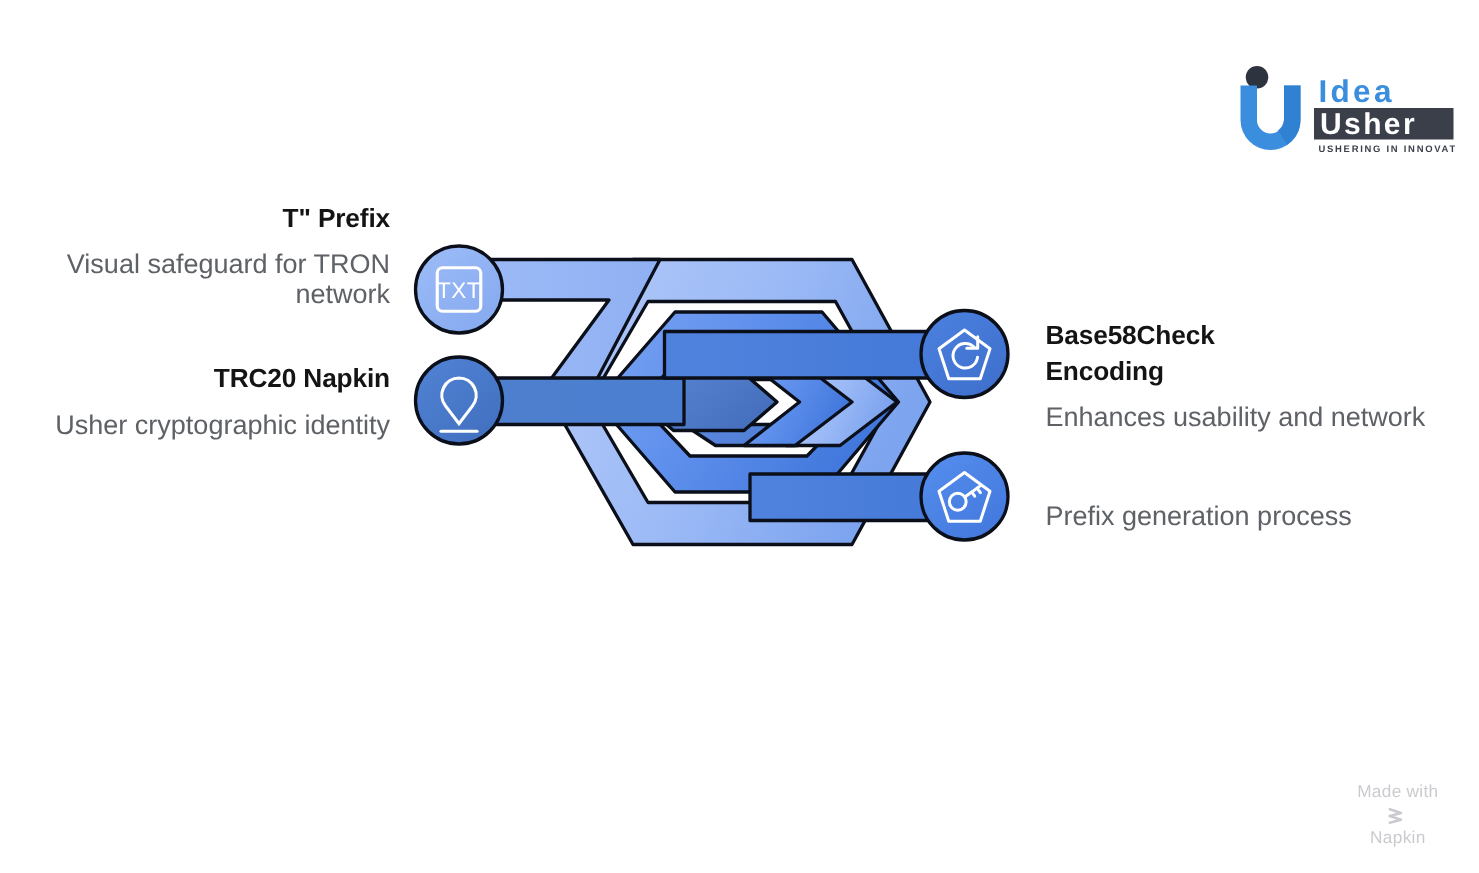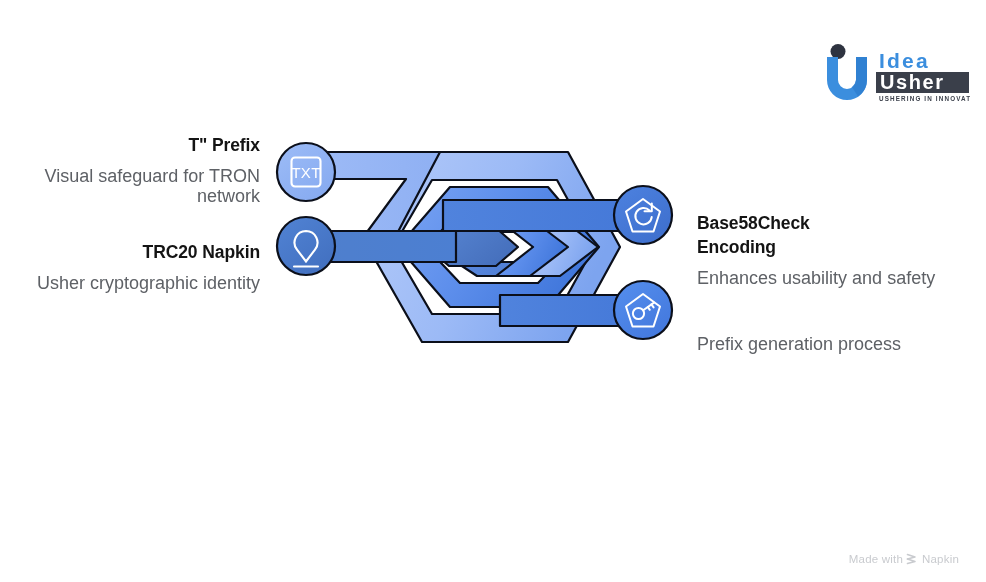--- a/index.html
+++ b/index.html
@@ -55,36 +55,37 @@
 
   #label-prefix     { top: 133px; }
   #label-trc20      { top: 240px; }
   #label-base58     { top: 174px; }
   #label-crypto     { top: 288px; }
 
   
   #diagram {
     position: absolute;
     left: 268px;
-    top: 132px;
+    top: 153px;
     width: 412px;
     height: 230px;
   }
 
   
   #footer {
     position: absolute;
     right: 27px;
     bottom: 17px;
     font-size: 11.5px;
     color: #c9cbcf;
     display: flex;
     align-items: center;
     gap: 3px;
     letter-spacing: 0.2px;
+    flex-direction: column;
   }
   #footer .nap-icon { display: block; }
 </style>
 </head>
 <body>
 
 <div id="logo">
   <svg width="148" height="62" viewBox="0 0 148 62">
 
     <circle cx="16" cy="9.5" r="7.5" fill="#2e3340"></circle>
@@ -106,21 +107,21 @@
   <div class="lbl-sub">Visual safeguard for TRON network</div>
 </div>
 
 <div class="label-left" id="label-trc20">
   <div class="lbl-title">TRC20 Napkin</div>
   <div class="lbl-sub">Usher cryptographic identity</div>
 </div>
 
 <div class="label-right" id="label-base58">
   <div class="lbl-title" style="max-width:175px;">Base58Check Encoding</div>
-  <div class="lbl-sub">Enhances usability and safety</div>
+  <div class="lbl-sub">Enhances usability and network</div>
 </div>
 
 <div class="label-right" id="label-crypto">
   <div class="lbl-sub">Prefix generation process</div>
 </div>
 
 <div id="diagram">
   <svg width="412" height="230" viewBox="0 0 412 230">
     <defs>
       <linearGradient id="gOuter" x1="0" y1="0" x2="1" y2="0.35">

